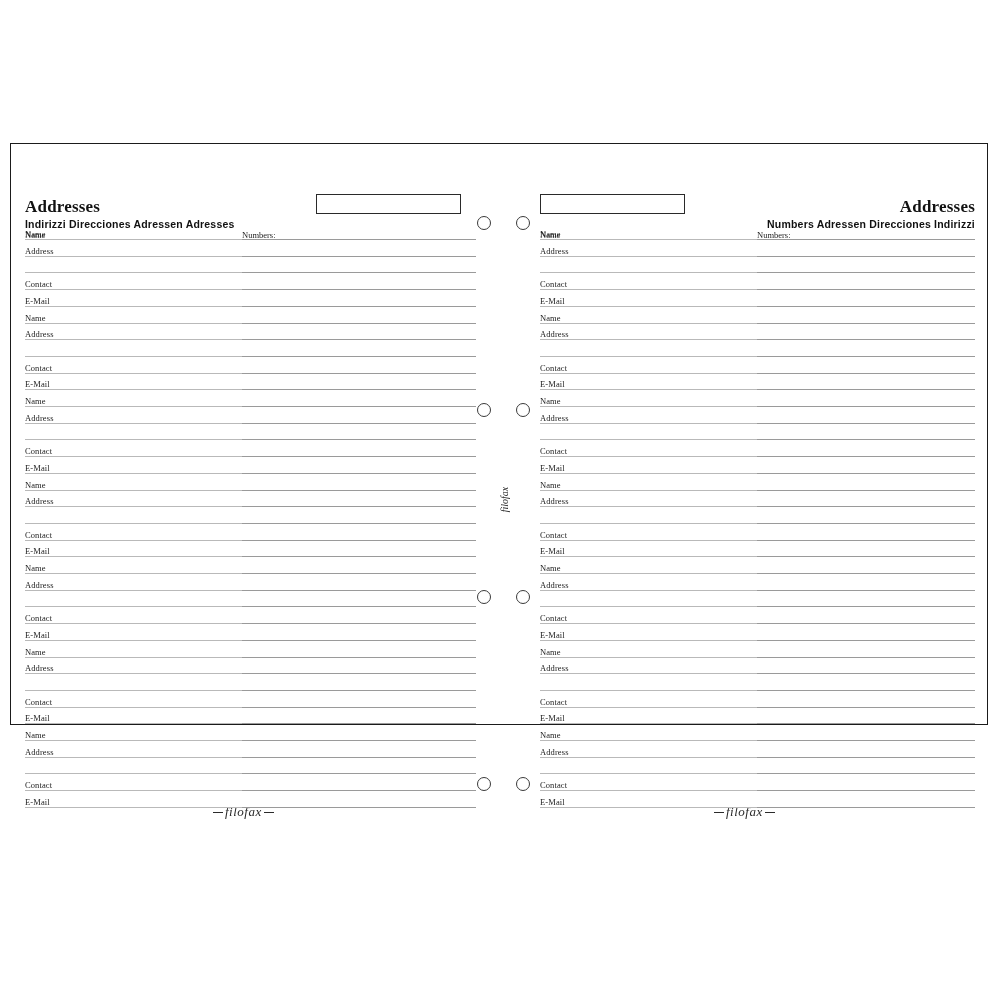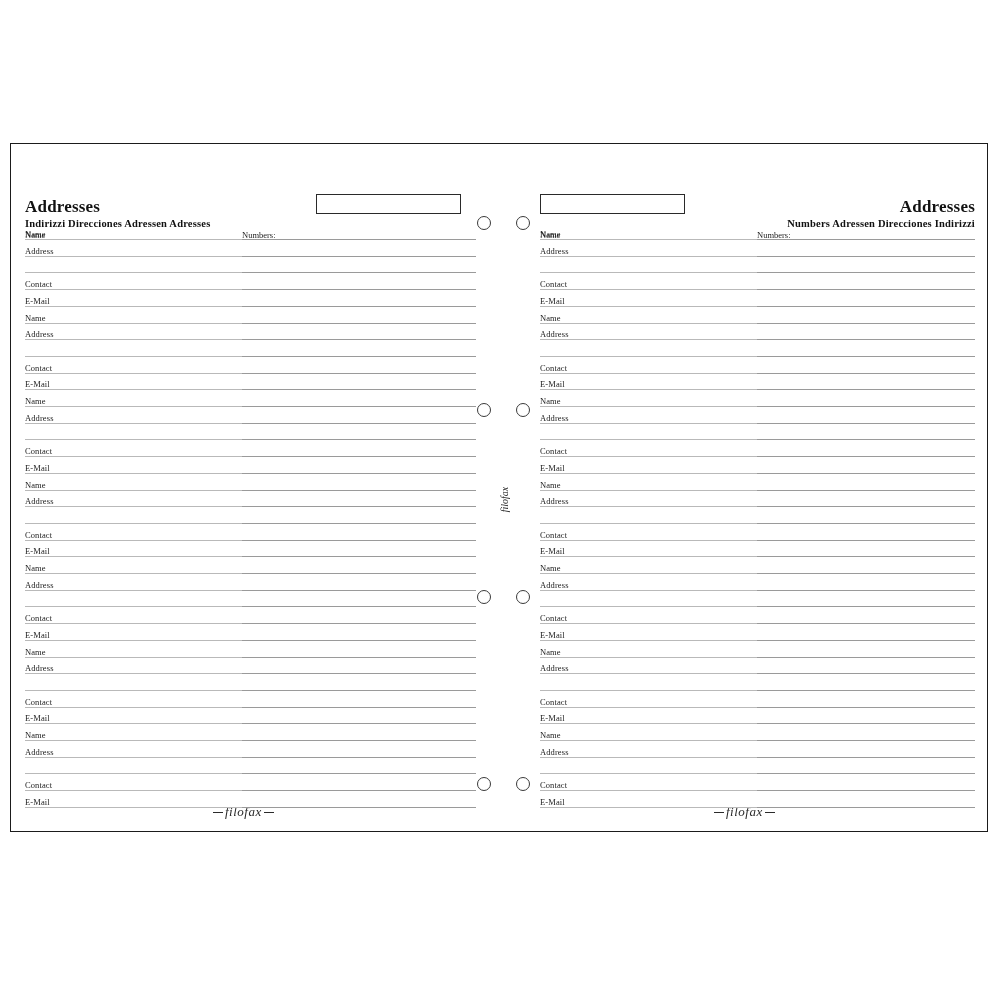--- a/index.html
+++ b/index.html
@@ -16,21 +16,21 @@
     height: 1000px;
     background: #ffffff;
     overflow: hidden;
   }
   
   #sheet {
     position: absolute;
     left: 10px;
     top: 143px;
     width: 978px;
-    height: 689px;
+    height: 582px;
     background: #ffffff;
     border: 1px solid #1b1b1b;
     box-sizing: border-box;
   }
   
   .page-half {
     position: absolute;
     top: 0;
     height: 100%;
   }
@@ -42,21 +42,21 @@
     position: absolute;
     font-family: "Liberation Serif", serif;
     font-weight: bold;
     font-size: 17px;
     letter-spacing: 0.2px;
     color: #111;
     white-space: nowrap;
   }
   .addr-sub {
     position: absolute;
-    font-family: Liberation Serif, serif;
+    font-family: Liberation Sans, sans-serif;
     font-weight: bold;
     font-size: 10.5px;
     letter-spacing: 0.2px;
     color: #111;
     white-space: nowrap;
   }
   
   .title-box {
     position: absolute;
     border: 1px solid #2a2a2a;

